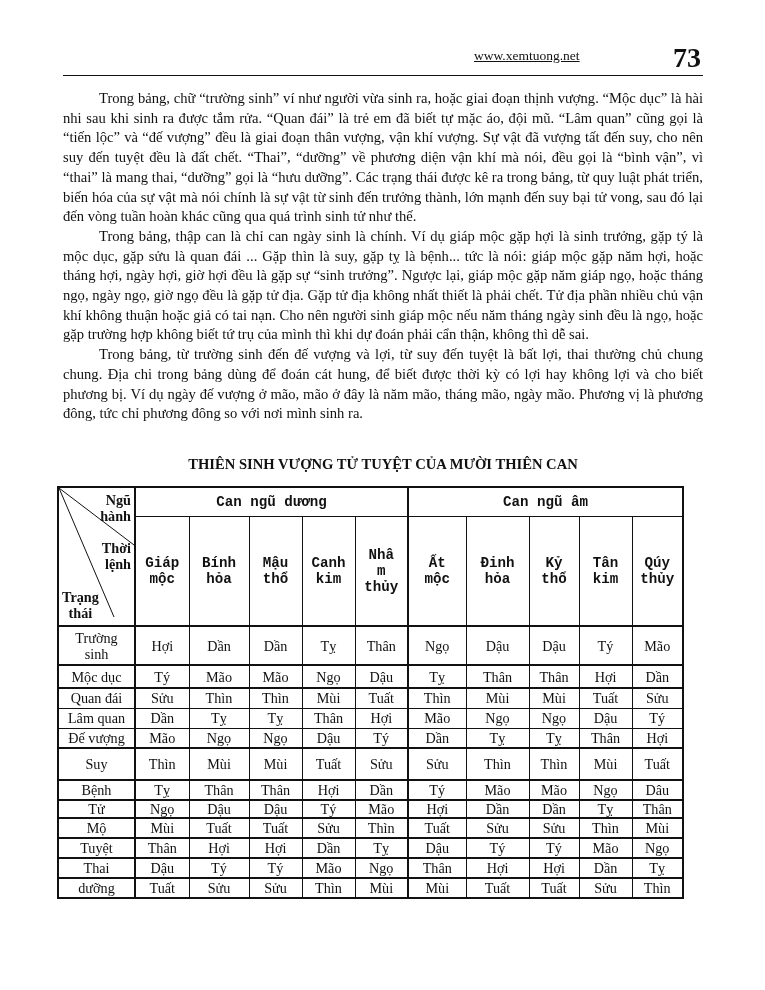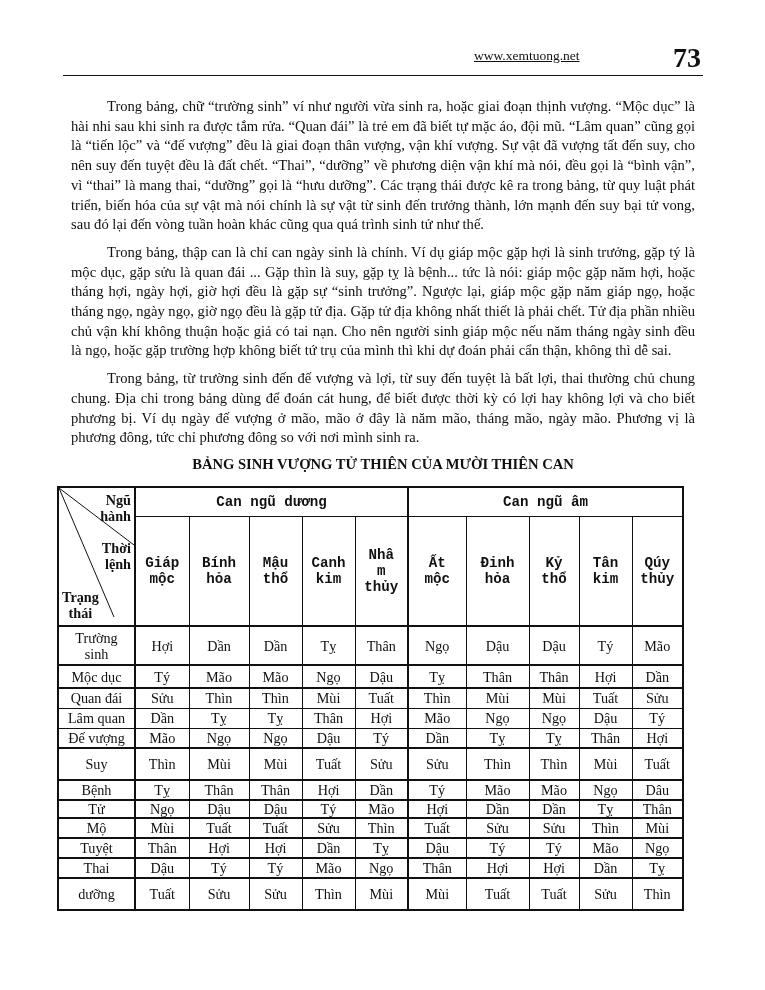--- a/index.html
+++ b/index.html
@@ -5,21 +5,21 @@
   html, body { margin: 0; padding: 0; background: #ffffff; }
   body { width: 765px; height: 990px; position: relative; overflow: hidden;
          font-family: "Liberation Serif", "DejaVu Serif", serif; color: #111; }
   .header { position: absolute; left: 63px; top: 44px; width: 640px; height: 32px; }
   .header .title { position: absolute; left: 0; top: 4px; font-size: 14.5px; }
   .header .site { position: absolute; left: 411px; top: 4px; font-size: 13.5px; text-decoration: underline; }
   .header .page { position: absolute; right: 2px; top: -2px; font-size: 28px; font-weight: bold; }
   .header .rule { position: absolute; left: 0; right: 0; top: 31px; height: 0; border-top: 1.5px solid #111; }
 
   .body-text { position: absolute; left: 63px; top: 89px; width: 640px; font-size: 14.6px; line-height: 19.7px; text-align: justify; }
-  .body-text p { margin: 8px; text-indent: 36px; }
+  .body-text p { margin: 0; text-indent: 36px; }
 
   .table-title { position: absolute; left: 63px; width: 640px; top: 456px; text-align: center;
                  font-weight: bold; font-size: 14.6px; }
 
   table.grid { position: absolute; left: 57px; top: 486px; border-collapse: collapse;
                font-size: 14.2px; table-layout: fixed; border: 2px solid #111; }
   table.grid td { border: 1px solid #111; text-align: center; padding: 0; line-height: 16px; vertical-align: middle; }
   table.grid td.thick-left { border-left: 2px solid #111; }
   table.grid tr.thick-top td { border-top: 2px solid #111; }
   table.grid .hdr { font-weight: bold; font-family: Liberation Mono, monospace; }
@@ -36,21 +36,21 @@
   <span class="page">73</span>
   <div class="rule"></div>
 </div>
 
 <div class="body-text">
   <p>Trong bảng, chữ “trường sinh” ví như người vừa sinh ra, hoặc giai đoạn thịnh vượng. “Mộc dục” là hài nhi sau khi sinh ra được tắm rửa. “Quan đái” là trẻ em đã biết tự mặc áo, đội mũ. “Lâm quan” cũng gọi là “tiến lộc” và “đế vượng” đều là giai đoạn thân vượng, vận khí vượng. Sự vật đã vượng tất đến suy, cho nên suy đến tuyệt đều là đất chết. “Thai”, “dưỡng” về phương diện vận khí mà nói, đều gọi là “bình vận”, vì “thai” là mang thai, “dưỡng” gọi là “hưu dưỡng”. Các trạng thái được kê ra trong bảng, từ quy luật phát triển, biến hóa của sự vật mà nói chính là sự vật từ sinh đến trưởng thành, lớn mạnh đến suy bại tử vong, sau đó lại đến vòng tuần hoàn khác cũng qua quá trình sinh tử như thế.</p>
   <p>Trong bảng, thập can là chỉ can ngày sinh là chính. Ví dụ giáp mộc gặp hợi là sinh trưởng, gặp tý là mộc dục, gặp sửu là quan đái ... Gặp thìn là suy, gặp tỵ là bệnh... tức là nói: giáp mộc gặp năm hợi, hoặc tháng hợi, ngày hợi, giờ hợi đều là gặp sự “sinh trưởng”. Ngược lại, giáp mộc gặp năm giáp ngọ, hoặc tháng ngọ, ngày ngọ, giờ ngọ đều là gặp tử địa. Gặp tử địa không nhất thiết là phải chết. Tử địa phần nhiều chủ vận khí không thuận hoặc giả có tai nạn. Cho nên người sinh giáp mộc nếu năm tháng ngày sinh đều là ngọ, hoặc gặp trường hợp không biết tứ trụ của mình thì khi dự đoán phải cẩn thận, không thì dễ sai.</p>
   <p>Trong bảng, từ trường sinh đến đế vượng và lợi, từ suy đến tuyệt là bất lợi, thai thường chủ chung chung. Địa chi trong bảng dùng để đoán cát hung, để biết được thời kỳ có lợi hay không lợi và cho biết phương bị. Ví dụ ngày đế vượng ở mão, mão ở đây là năm mão, tháng mão, ngày mão. Phương vị là phương đông, tức chỉ phương đông so với nơi mình sinh ra.</p>
 </div>
 
-<div class="table-title">BẢNG SINH VƯỢNG TỬ THIÊN CỦA MƯỜI THIÊN CAN</div>
+<div class="table-title">THIÊN SINH VƯỢNG TỬ TUYỆT CỦA MƯỜI THIÊN CAN</div>
 
 <table class="grid">
   <colgroup>
     <col style="width:75px">
       <col style="width:54px">
       <col style="width:60px">
       <col style="width:53px">
       <col style="width:53px">
       <col style="width:53px">
     <col style="width:58px">
@@ -232,21 +232,21 @@
         <td>Tý</td>
         <td>Tý</td>
         <td>Mão</td>
         <td>Ngọ</td>
         <td class="thick-left">Thân</td>
         <td>Hợi</td>
         <td>Hợi</td>
         <td>Dần</td>
         <td>Tỵ</td>
       </tr>
-      <tr class="thick-top" style="height: 32px;">
+      <tr class="thick-top" style="height: 20px;">
         <td><span>dưỡng</span></td>
         <td class="thick-left">Tuất</td>
         <td>Sửu</td>
         <td>Sửu</td>
         <td>Thìn</td>
         <td>Mùi</td>
         <td class="thick-left">Mùi</td>
         <td>Tuất</td>
         <td>Tuất</td>
         <td>Sửu</td>

